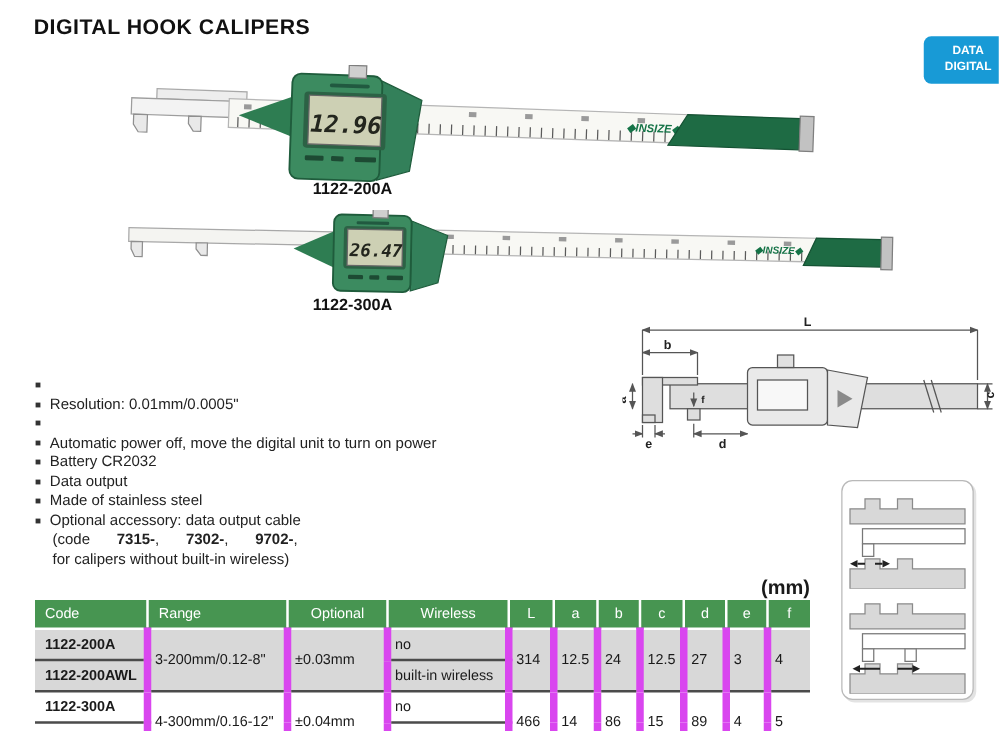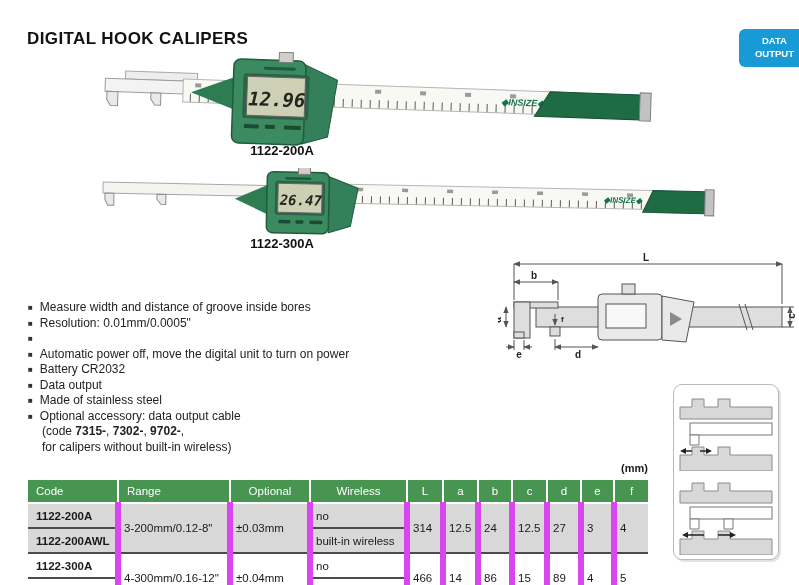--- a/index.html
+++ b/index.html
@@ -2,44 +2,44 @@
 <html><head>
 <meta charset="utf-8">
 <style>
   html,body{margin:0;padding:0;}
   body{
     width:799px;height:585px;position:relative;overflow:hidden;
     background:#ffffff;font-family:"Liberation Sans",sans-serif;color:#1a1a1a;
   }
   .abs{position:absolute;}
   
-  .page-title{left:27px;top:29px;font-size:17px;font-weight:bold;letter-spacing:.4px;color:#111;}
+  .page-title{left:27px;top:12px;font-size:17px;font-weight:bold;letter-spacing:.4px;color:#111;}
   
   .badge{
     left:739px;top:29px;width:71px;height:38px;background:#189ad6;border-radius:6px;
     color:#fff;font-size:9.5px;font-weight:bold;display:flex;flex-direction:column;
     align-items:center;justify-content:center;line-height:1.35;text-align:center;
   }
   
   .model-label{width:200px;text-align:center;font-weight:bold;font-size:13px;color:#111;}
   .model-1{left:182px;top:143px;}
   .model-2{left:182px;top:236px;}
   
   .features{left:28px;top:300px;width:440px;font-size:12px;line-height:15.5px;color:#222;}
   .features .li{display:flex;}
   .features .bullet{font-size:8px;margin-right:7px;line-height:15.5px;color:#333;}
   .features .cont{padding-left:14px;}
-  .features b{font-weight:bold;}
+  .features b{font-weight:bold;margin-left:18px;}
   
   .app-box{
     left:673px;top:384px;width:104px;height:174px;background:#fff;
     border:1px solid #b9b9b9;border-radius:9px;box-shadow:2px 2px 0 #e3e3e3;
   }
   
-  .mm-label{left:548px;top:462px;width:100px;text-align:right;font-size:11px;font-weight:bold;}
+  .mm-label{left:548px;top:462px;width:100px;text-align:right;font-size:16px;font-weight:bold;}
   
   .spec-table-wrap{left:28px;top:480px;}
   table{border-collapse:collapse;table-layout:fixed;width:620px;font-size:11.5px;}
   th{
     background:#479551;color:#fff;font-weight:normal;text-align:center;
     height:20px;padding:1px 4px;border-right:2px solid #fff;border-bottom:2px solid #fff;
   }
   th.al{text-align:left;padding-left:8px;}
   th:last-child{border-right:none;}
   td{
@@ -56,21 +56,21 @@
   svg text{font-family:"Liberation Sans",sans-serif;}
   .lcd-txt{font-family:"DejaVu Sans Mono",monospace;font-weight:bold;font-style:italic;}
 </style>
 </head>
 <body>
 
 <div class="abs page-title">DIGITAL HOOK CALIPERS</div>
 
 <div class="abs badge">
   <span>DATA</span>
-  <span>OUTPUT</span>
+  <span>DIGITAL</span>
 </div>
 
 <svg class="abs" style="left:95px;top:52px;" width="565" height="95" viewBox="0 0 565 95">
   <g transform="rotate(2 90 40)">
 
     <rect x="30" y="21" width="72" height="8" fill="#ededed" stroke="#a8a8a8"></rect>
     <rect x="10" y="29" width="86" height="13" fill="#f3f3f3" stroke="#9d9d9d"></rect>
     <polygon points="12,42 23,42 23,56 16,56 12,50" fill="#e9e9e9" stroke="#8f8f8f"></polygon>
     <polygon points="56,42 66,42 66,54 60,54 56,48" fill="#e9e9e9" stroke="#8f8f8f"></polygon>
 
@@ -181,21 +181,20 @@
     <text x="297" y="68" transform="rotate(-90 295 66)" text-anchor="middle">c</text>
     <text x="21" y="106" text-anchor="middle">e</text>
     <text x="80" y="106" text-anchor="middle">d</text>
     <text x="63" y="70" font-size="8">f</text>
   </g>
 </svg>
 
 <div class="abs features">
   <div class="li">
       <span class="bullet">■</span>
-      <span>Measure width and distance of groove inside bores</span>
     </div>
   <div class="li">
       <span class="bullet">■</span>
       <span>Resolution: 0.01mm/0.0005"</span>
     </div>
   <div class="li">
       <span class="bullet">■</span>
     </div>
   <div class="li">
       <span class="bullet">■</span>

